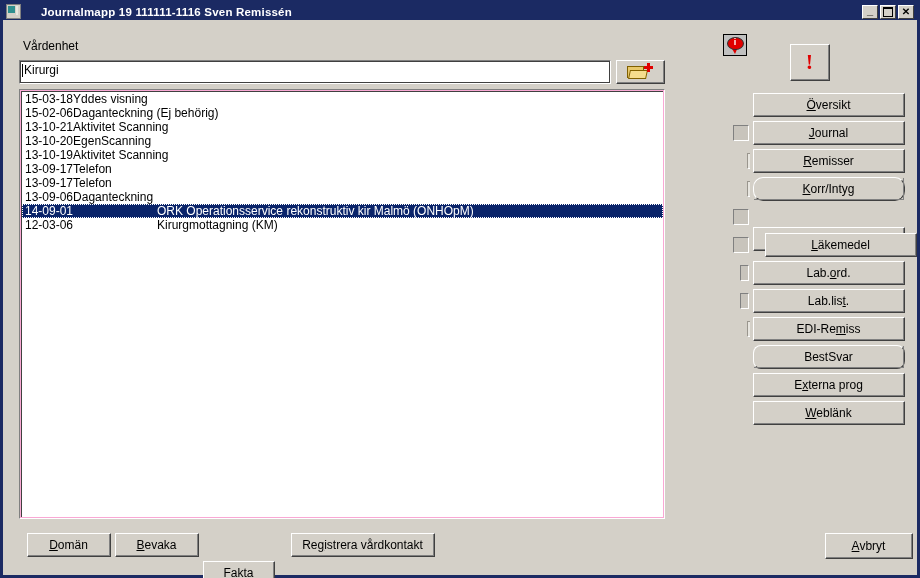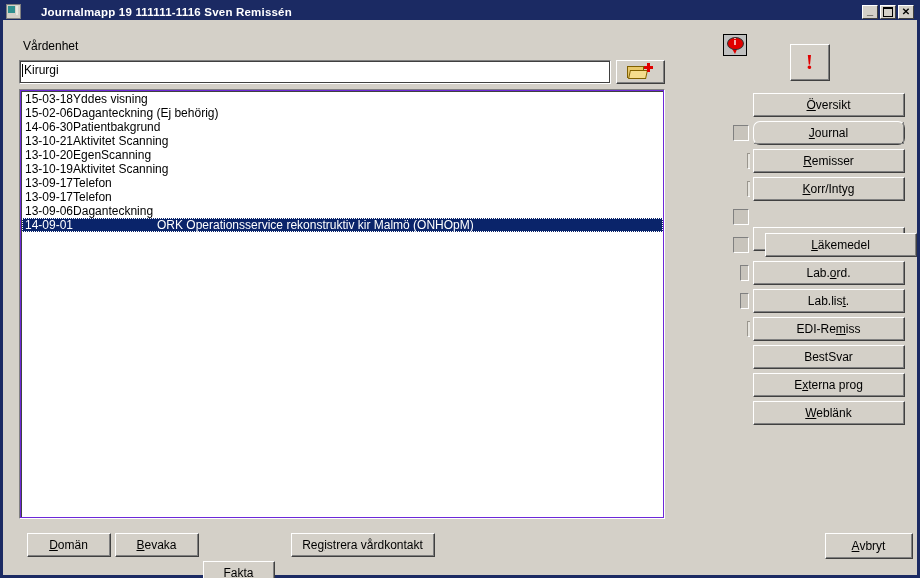--- a/index.html
+++ b/index.html
@@ -77,21 +77,21 @@
   .infoicon .i{position:absolute;left:0;right:0;top:2px;text-align:center;
             color:#fff;font-size:9px;font-weight:bold;line-height:10px;}
 
   
   .exclbtn{position:absolute;left:787px;top:41px;width:40px;height:37px;}
   .exclbtn .bang{font-size:22px;font-weight:bold;color:#e00000;line-height:1;
             font-family:"Liberation Serif",serif;}
 
   
   .listbox{position:absolute;left:16px;top:86px;width:646px;height:430px;
-           background:#6d28d9;box-sizing:border-box;
+           background:#f9a8d4;box-sizing:border-box;
            border-top:1px solid #808080;border-left:1px solid #808080;
            border-right:1px solid #fff;border-bottom:1px solid #fff;
            overflow:hidden;}
   .listinner{position:absolute;left:1px;top:1px;right:1px;bottom:1px;
            border-top:1px solid #404040;border-left:1px solid #404040;
            background:#fff;overflow:hidden;}
   .row{height:14px;line-height:14px;font-size:12px;color:#000;
        white-space:nowrap;padding-left:3px;position:relative;box-sizing:border-box;}
   .row .date{display:inline-block;}
   .row .txt{display:inline-block;}
@@ -162,51 +162,51 @@
   <div class="btn exclbtn">
     <div class="inner">
       <span class="bang">!</span>
     </div>
   </div>
 
   <div class="listbox">
     <div class="listinner" id="list-rows">
         <div class="row"><span class="date">15-03-18</span><span class="txt"> Yddes visning</span></div>
         <div class="row"><span class="date">15-02-06</span><span class="txt"> Daganteckning (Ej behörig)</span></div>
-        <div class="row"><span class="date">14-06-30</span><span class="txt"> Patientbakgrund</span></div>
         <div class="row"><span class="date">13-10-21</span><span class="txt"> Aktivitet Scanning</span></div>
         <div class="row"><span class="date">13-10-20</span><span class="txt"> EgenScanning</span></div>
         <div class="row"><span class="date">13-10-19</span><span class="txt"> Aktivitet Scanning</span></div>
         <div class="row"><span class="date">13-09-17</span><span class="txt"> Telefon</span></div>
         <div class="row"><span class="date">13-09-17</span><span class="txt"> Telefon</span></div>
         <div class="row"><span class="date">13-09-06</span><span class="txt"> Daganteckning</span></div>
         <div class="row twocol sel"><span class="date">14-09-01</span><span class="txt">ORK Operationsservice rekonstruktiv kir Malmö (ONHOpM)</span></div>
+        <div class="row twocol"><span class="date">12-03-06</span><span class="txt">Kirurgmottagning (KM)</span></div>
       </div>
   </div>
 
   <div id="side-buttons">
       <div class="btn sidebtn" style="top: 90px;">
         <div class="inner">
           <span><u>Ö</u>versikt</span>
         </div>
       </div>
       <div class="ind full" style="top: 122px;"></div>
-      <div class="btn sidebtn" style="top: 118px; border-radius: 7px;">
+      <div class="btn sidebtn" style="top: 118px;">
         <div class="inner">
           <span><u>J</u>ournal</span>
         </div>
       </div>
       <div class="ind sliver" style="top: 150px;"></div>
       <div class="btn sidebtn" style="top: 146px;">
         <div class="inner">
           <span><u>R</u>emisser</span>
         </div>
       </div>
       <div class="ind sliver" style="top: 178px;"></div>
-      <div class="btn sidebtn" style="top: 174px;">
+      <div class="btn sidebtn" style="top: 174px; border-radius: 10px;">
         <div class="inner">
           <span><u>K</u>orr/Intyg</span>
         </div>
       </div>
       <div class="ind full" style="top: 206px;"></div>
       <div class="btn sidebtn" style="top: 202px; margin-top: 22px;">
         <div class="inner">
           <span>Akt<u>u</u>ella ord.</span>
         </div>
       </div>
@@ -227,21 +227,21 @@
         <div class="inner">
           <span>Lab.lis<u>t</u>.</span>
         </div>
       </div>
       <div class="ind sliver" style="top: 318px;"></div>
       <div class="btn sidebtn" style="top: 314px;">
         <div class="inner">
           <span>EDI-Re<u>m</u>iss</span>
         </div>
       </div>
-      <div class="btn sidebtn" style="top: 342px;">
+      <div class="btn sidebtn" style="top: 342px; border-radius: 8px;">
         <div class="inner">
           <span>BestSvar</span>
         </div>
       </div>
       <div class="btn sidebtn" style="top: 370px;">
         <div class="inner">
           <span>E<u>x</u>terna prog</span>
         </div>
       </div>
       <div class="btn sidebtn" style="top: 398px;">

